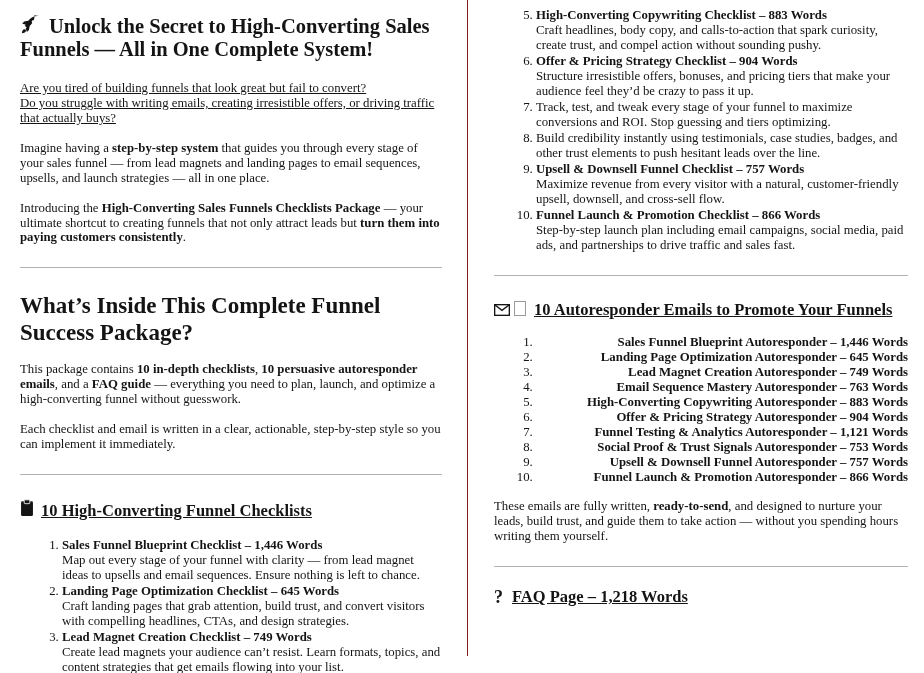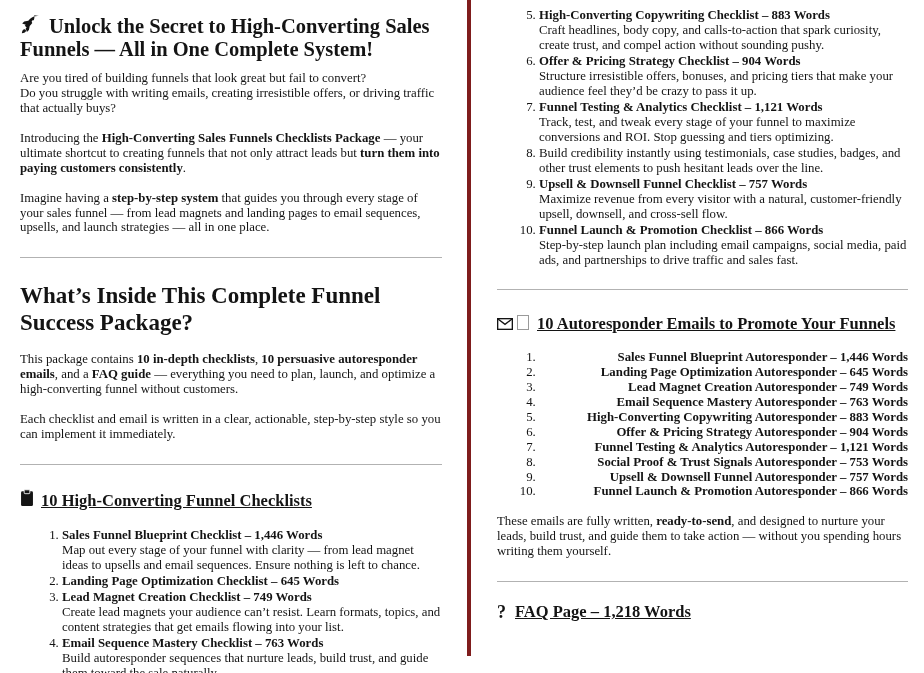--- a/index.html
+++ b/index.html
@@ -4,27 +4,27 @@
 <style>
   html,body{margin:0;padding:0;}
   body{
     width:924px;height:673px;background:#ffffff;overflow:hidden;
     font-family:"Liberation Serif", serif;
     color:#141414;font-size:12.8px;line-height:1.17;
   }
   .columns{display:flex;height:656px;}
   .col{box-sizing:border-box;}
   .col-left{width:467px;padding:10px 25px 0 20px;}
-  .col-right{width:457px;border-left:4px solid #7f1d1d;padding:6px 16px 0 26px;}
+  .col-right{width:457px;border-left:1px solid #7f1d1d;padding:6px 16px 0 26px;}
 
   h1{font-size:20.5px;line-height:1.14;margin:4px 0 0;font-weight:bold;}
   h2{font-size:23px;margin:25px 0 0;font-weight:bold;}
   h3{font-size:16.5px;margin:24px 0 0;font-weight:bold;text-decoration:underline;}
   p{margin:15px 0 0;}
-  p.tight{margin-top:9px;}
+  p.tight{margin-top:19px;text-decoration:underline;}
   hr{border:none;border-top:1px solid #b2b2b2;margin:22px 0 0;}
   ol{margin:18px 0 0;padding-left:42px;}
   ol.cont{margin-top:2px;}
   li{margin:0 0 1px;}
   ol.autolist{margin-top:16px;}
   ol.autolist li{margin:0;text-align:right;}
   .desc{font-weight:normal;}
   b{font-weight:bold;}
 
   .icon{display:inline-block;vertical-align:-2px;margin-right:8px;}
@@ -50,27 +50,27 @@
       <span class="icon">
         <svg width="21" height="21" viewBox="0 0 24 24">
           <path fill="#141414" d="M21.6 2.4c-3.6-.7-7.5.6-10.3 3.4L9.5 7.6l-4.7.9L2.5 10.8l4.1 1.4-1.1 1.1 2.1 2.1-1.1 1.1 1.4 4.1 2.3-2.3.9-4.7 1.8-1.8c2.8-2.8 4.1-6.7 3.4-10.3z"></path>
           <circle cx="15.1" cy="8.9" r="1.7" fill="#ffffff"></circle>
           <path fill="#141414" d="M6.2 17.8c-.9-.9-2.3-.5-3.1.9-.6 1-.9 2.5-1 3.4.9-.1 2.4-.4 3.4-1 1.4-.8 1.8-2.2.9-3.1z"></path>
         </svg>
       </span><span>Unlock the Secret to High-Converting Sales Funnels — All in One Complete System!</span>
     </h1>
 
     <p class="tight"><span>Are you tired of building funnels that look great but fail to convert?</span><br><span>Do you struggle with writing emails, creating irresistible offers, or driving traffic that actually buys?</span></p>
+    <p><span>Imagine having a </span><b>step-by-step system</b><span> that guides you through every stage of your sales funnel — from lead magnets and landing pages to email sequences, upsells, and launch strategies — all in one place.</span></p>
     <p><span>Introducing the </span><b>High-Converting Sales Funnels Checklists Package</b><span> — your ultimate shortcut to creating funnels that not only attract leads but </span><b>turn them into paying customers consistently</b><span>.</span></p>
-    <p><span>Imagine having a </span><b>step-by-step system</b><span> that guides you through every stage of your sales funnel — from lead magnets and landing pages to email sequences, upsells, and launch strategies — all in one place.</span></p>
 
     <hr>
 
     <h2>What’s Inside This Complete Funnel Success Package?</h2>
-    <p><span>This package contains </span><b>10 in-depth checklists</b><span>, </span><b>10 persuasive autoresponder emails</b><span>, and a </span><b>FAQ guide</b><span> — everything you need to plan, launch, and optimize a high-converting funnel without customers.</span></p>
+    <p><span>This package contains </span><b>10 in-depth checklists</b><span>, </span><b>10 persuasive autoresponder emails</b><span>, and a </span><b>FAQ guide</b><span> — everything you need to plan, launch, and optimize a high-converting funnel without guesswork.</span></p>
     <p><span>Each checklist and email is written in a clear, actionable, step-by-step style so you can implement it immediately.</span></p>
 
     <hr>
 
     <h3>
       <span class="icon h3icon">
         <svg width="14" height="18" viewBox="0 0 20 25">
           <rect x="1.5" y="3" width="17" height="21" rx="2" fill="#141414"></rect>
           <rect x="6" y="0.8" width="8" height="5.5" rx="1" fill="#141414" stroke="#ffffff" stroke-width="1.2"></rect>
         </svg>
@@ -79,20 +79,21 @@
 
     <ol>
 
         <li>
           <b>Sales Funnel Blueprint Checklist – 1,446 Words</b>
           <div class="desc">Map out every stage of your funnel with clarity — from lead magnet ideas to upsells and email sequences. Ensure nothing is left to chance.</div>
         </li>
 
         <li>
           <b>Landing Page Optimization Checklist – 645 Words</b>
+          <div class="desc">Craft landing pages that grab attention, build trust, and convert visitors with compelling headlines, CTAs, and design strategies.</div>
         </li>
 
         <li>
           <b>Lead Magnet Creation Checklist – 749 Words</b>
           <div class="desc">Create lead magnets your audience can’t resist. Learn formats, topics, and content strategies that get emails flowing into your list.</div>
         </li>
 
         <li>
           <b>Email Sequence Mastery Checklist – 763 Words</b>
           <div class="desc">Build autoresponder sequences that nurture leads, build trust, and guide them toward the sale naturally.</div>
@@ -107,21 +108,20 @@
           <b>High-Converting Copywriting Checklist – 883 Words</b>
           <div class="desc">Craft headlines, body copy, and calls-to-action that spark curiosity, create trust, and compel action without sounding pushy.</div>
         </li>
 
         <li>
           <b>Offer &amp; Pricing Strategy Checklist – 904 Words</b>
           <div class="desc">Structure irresistible offers, bonuses, and pricing tiers that make your audience feel they’d be crazy to pass it up.</div>
         </li>
 
         <li>
-          <b>Funnel Testing &amp; Analytics Checklist – 1,121 Words</b>
           <div class="desc">Track, test, and tweak every stage of your funnel to maximize conversions and ROI. Stop guessing and tiers optimizing.</div>
         </li>
 
         <li>
           <div class="desc">Build credibility instantly using testimonials, case studies, badges, and other trust elements to push hesitant leads over the line.</div>
         </li>
 
         <li>
           <b>Upsell &amp; Downsell Funnel Checklist – 757 Words</b>
           <div class="desc">Maximize revenue from every visitor with a natural, customer-friendly upsell, downsell, and cross-sell flow.</div>

